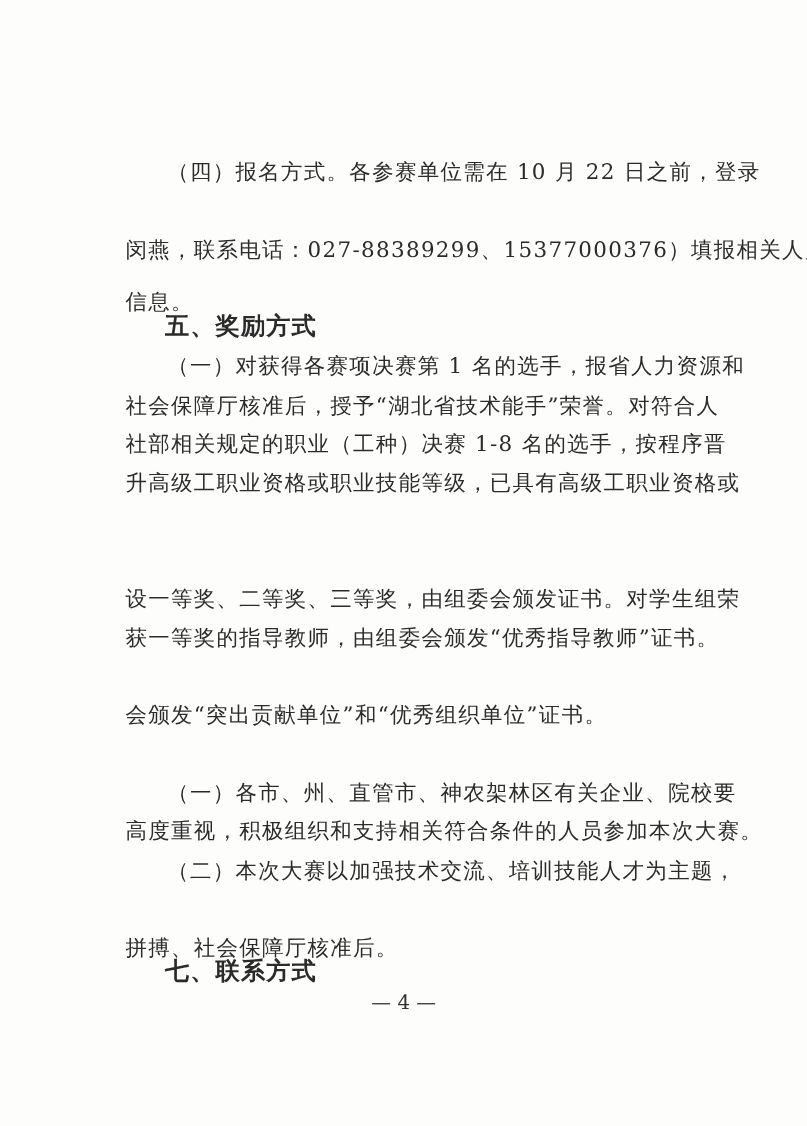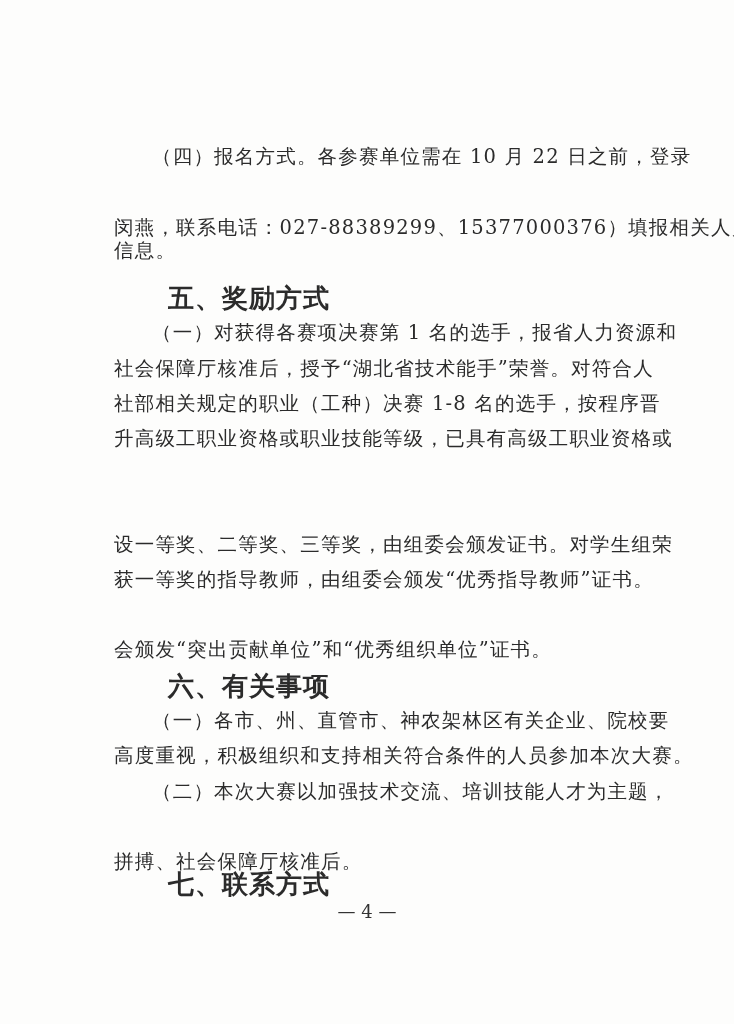--- a/index.html
+++ b/index.html
@@ -10,50 +10,49 @@
     }
     .page { position: absolute; left: 0; top: 0; width: 734px; height: 1024px; }
     .line {
       position: absolute; left: 114px; width: 500px; height: 36px;
       font-size: 19.5px; line-height: 36px; white-space: nowrap;
       letter-spacing: 1.2px; text-align: justify; text-align-last: justify;
     }
     .line.last { text-align-last: left; }
     .line.indent { left: 140px; width: 458px; margin-left: 12px; }
     .heading {
-      position: absolute; left: 168px; height: 36px; font-size: 26px; line-height: 36px;
+      position: absolute; left: 150px; height: 36px; font-size: 22px; line-height: 36px;
       font-weight: bold; font-family: "DejaVu Sans", "Liberation Sans", sans-serif;
       letter-spacing: 1px; white-space: nowrap;
     }
     .pagenum {
       position: absolute; left: 0; width: 734px; top: 898px; text-align: center;
       font-size: 18px; line-height: 28px; color: #333;
     }
   </style>
 </head>
 <body>
 
 <div class="page">
 
   <div class="line indent" style="top:139px">（四）报名方式。各参赛单位需在 10 月 22 日之前，登录</div>
   <div class="line" style="top:210px">闵燕，联系电话：027-88389299、15377000376）填报相关人员</div>
-  <div class="line last" style="top:233px">信息。</div>
+  <div class="line last" style="top:257px">信息。</div>
 
   <div class="heading" style="top:280px">五、奖励方式</div>
   <div class="line indent" style="top:315px">（一）对获得各赛项决赛第 1 名的选手，报省人力资源和</div>
   <div class="line" style="top:351px">社会保障厅核准后，授予“湖北省技术能手”荣誉。对符合人</div>
   <div class="line" style="top:386px">社部相关规定的职业（工种）决赛 1-8 名的选手，按程序晋</div>
   <div class="line" style="top:421px">升高级工职业资格或职业技能等级，已具有高级工职业资格或</div>
 
   <div class="line" style="top:562px">获一等奖的指导教师，由组委会颁发“优秀指导教师”证书。</div>
   <div class="line" style="top:527px">设一等奖、二等奖、三等奖，由组委会颁发证书。对学生组荣</div>
 
   <div class="line last" style="top:632px">会颁发“突出贡献单位”和“优秀组织单位”证书。</div>
 
-  <div class="heading" style="top:668px">六、有关事项</div>
   <div class="line indent" style="top:703px">（一）各市、州、直管市、神农架林区有关企业、院校要</div>
   <div class="line" style="top:738px">高度重视，积极组织和支持相关符合条件的人员参加本次大赛。</div>
 
   <div class="line indent" style="top:774px">（二）本次大赛以加强技术交流、培训技能人才为主题，</div>
   <div class="line last" style="top:844px">拼搏、社会保障厅核准后。</div>
 
   <div class="heading" style="top:862px;top:866px">七、联系方式</div>
 
   <div class="pagenum">— 4 —</div>
 </div>

